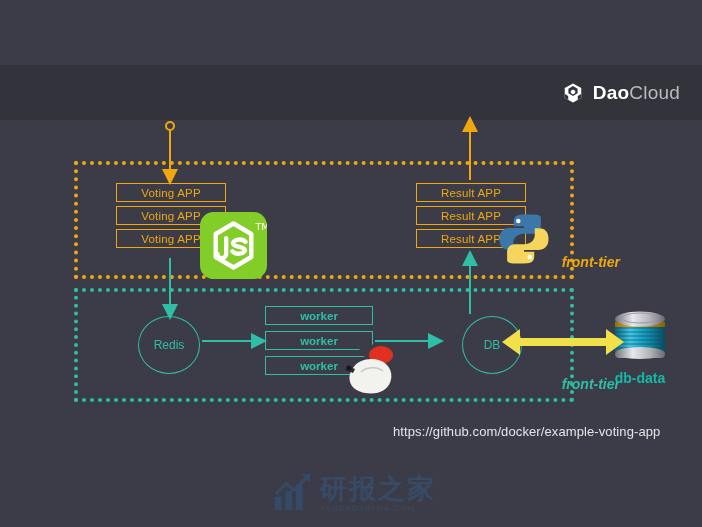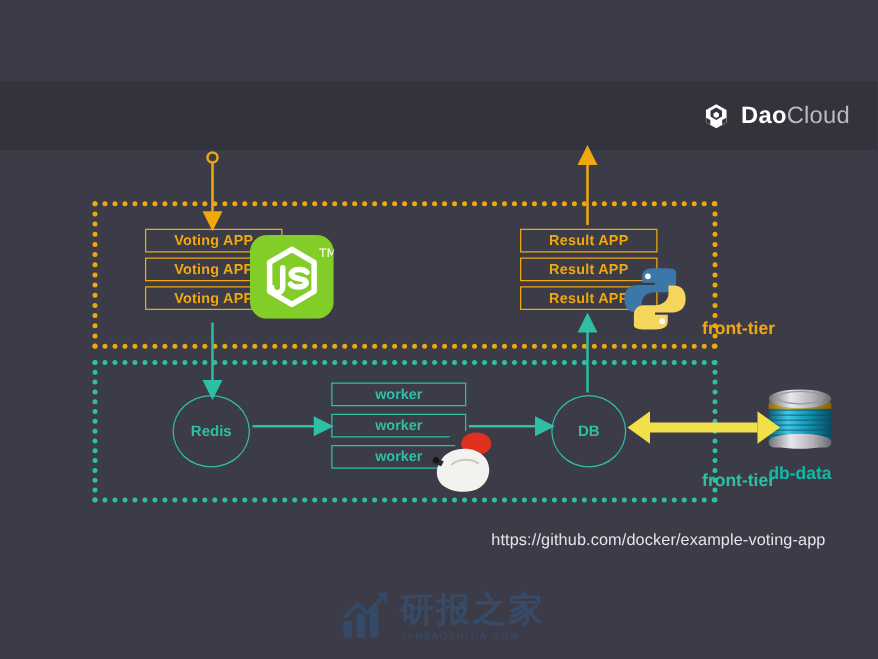--- a/index.html
+++ b/index.html
@@ -33,52 +33,52 @@
   }
   .tier-front{
     left:74px;top:161px;width:500px;height:118px;
     border-color:#f0a80c;
   }
   .tier-back{
     left:74px;top:288px;width:500px;height:114px;
     border-color:#2ebfa5;
   }
   .tier-label{
-    position:absolute;font-size:14px;font-weight:bold;
+    position:absolute;font-size:14px;font-weight:bold;font-style:italic;
     white-space:nowrap;
   }
   .label-front{right:82px;top:254px;color:#f0a80c;}
   .label-back{right:82px;top:376px;color:#2ebfa5;}
 
   
   .appbox{
     position:absolute;box-sizing:border-box;
     border:1.5px solid #f0a80c;
     color:#f0a80c;
-    font-size:11.5px;font-weight:bold;
+    font-size:11.5px;font-weight:normal;
     display:flex;align-items:center;justify-content:center;
     letter-spacing:.2px;
     background:transparent;
   }
   .wbox{
     position:absolute;box-sizing:border-box;
     border:1.5px solid #2ebfa5;
     color:#2ebfa5;
     font-size:11.5px;
     display:flex;align-items:center;justify-content:center;
     background:transparent;
     font-weight:bold;
   }
 
   
   .circle{
     position:absolute;box-sizing:border-box;
     border:1.5px solid #2ebfa5;border-radius:50%;
     color:#2ebfa5;font-size:12px;
-    display:flex;align-items:center;justify-content:center;font-weight:bold;
+    display:flex;align-items:center;justify-content:center;
   }
 
   
   .url{
     position:absolute;left:393px;top:424px;
     color:#e4e4e8;font-size:13px;letter-spacing:.1px;white-space:nowrap;text-align:center;
   }
   .dbdata-label{
     position:absolute;left:604px;top:370px;width:72px;text-align:center;
     color:#14b8a6;font-size:14px;font-weight:bold;white-space:nowrap;
@@ -127,21 +127,21 @@
   <div class="tier tier-front"></div>
   <div class="tier tier-back"></div>
 
   <div class="tier-label label-front">front-tier</div>
   <div class="tier-label label-back">front-tier</div>
 
   <div class="appbox" style="left:116px;top:183px;width:110px;height:19px;">Voting APP</div>
   <div class="appbox" style="left:116px;top:206px;width:110px;height:19px;">Voting APP</div>
   <div class="appbox" style="left:116px;top:229px;width:110px;height:19px;">Voting APP</div>
 
-  <span style="position:absolute;left:200px;top:188px;width:67px;height:55px;">
+  <span style="position:absolute;left:200px;top:212px;width:67px;height:55px;">
     <svg viewBox="0 0 64 64" width="67" height="67">
       <rect x="0" y="0" width="64" height="64" rx="13" fill="#83cd29"></rect>
       <path d="M32 11 L49 21 L49 43 L32 53 L15 43 L15 21 Z" fill="none" stroke="#ffffff" stroke-width="4.2" stroke-linejoin="round"></path>
       <path d="M25 25 L25 40 a4.2 4.2 0 0 1 -8.4 0" fill="none" stroke="#ffffff" stroke-width="4.2" stroke-linecap="round"></path>
       <path d="M43.5 28.5 a6.5 4.2 0 0 0 -12 1 c0 5 11.5 2.6 11.5 7.4 a6.5 4.2 0 0 1 -12 .6" fill="none" stroke="#ffffff" stroke-width="4.2" stroke-linecap="round"></path>
       <text x="53" y="17" font-size="9" fill="#ffffff" font-family="DejaVu Sans, sans-serif">TM</text>
     </svg>
   </span>
 
   <div class="appbox" style="left:416px;top:183px;width:110px;height:19px;">Result APP</div>
@@ -168,21 +168,21 @@
       <path d="M22 12 L33 4 L44 16 L36 30 Z" fill="#3c3c44"></path>
       <path d="M46 20 L58 30 L52 48 L40 38 Z" fill="#3c3c44"></path>
       <ellipse cx="44" cy="17" rx="12" ry="9" fill="#e03020"></ellipse>
       <path d="M16 30 c6-10 24-12 33-4 c8 7 7 20 -2 26 c-9 6 -26 4 -32 -4 c-4 -6 -3 -13 1 -18 z" fill="#f2f2ee"></path>
       <path d="M24 34 c5-5 16-6 22-1" fill="none" stroke="#c9c9c4" stroke-width="1.6"></path>
       <path d="M10 28 l8 3 l-2 4 l-8 -3 z" fill="#2a2a30"></path>
       <circle cx="12" cy="30" r="2.4" fill="#151519"></circle>
     </svg>
   </span>
 
-  <div class="circle" style="left:441px;top:316px;width:60px;height:58px;">DB</div>
+  <div class="circle" style="left:462px;top:316px;width:60px;height:58px;">DB</div>
 
   <span style="position:absolute;left:609px;top:306px;width:62px;height:62px;">
     <svg viewBox="0 0 62 62" width="62" height="62">
       <defs>
         <linearGradient id="metal" x1="0" y1="0" x2="1" y2="0">
           <stop offset="0%" stop-color="#707076"></stop>
           <stop offset="35%" stop-color="#e8e8ec"></stop>
           <stop offset="70%" stop-color="#b2b2b8"></stop>
           <stop offset="100%" stop-color="#6a6a70"></stop>
         </linearGradient>

